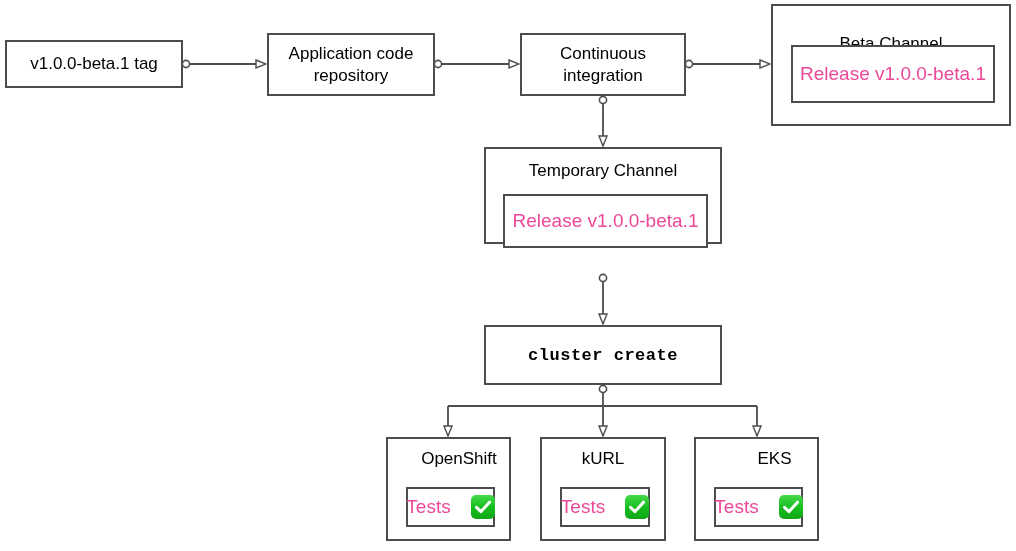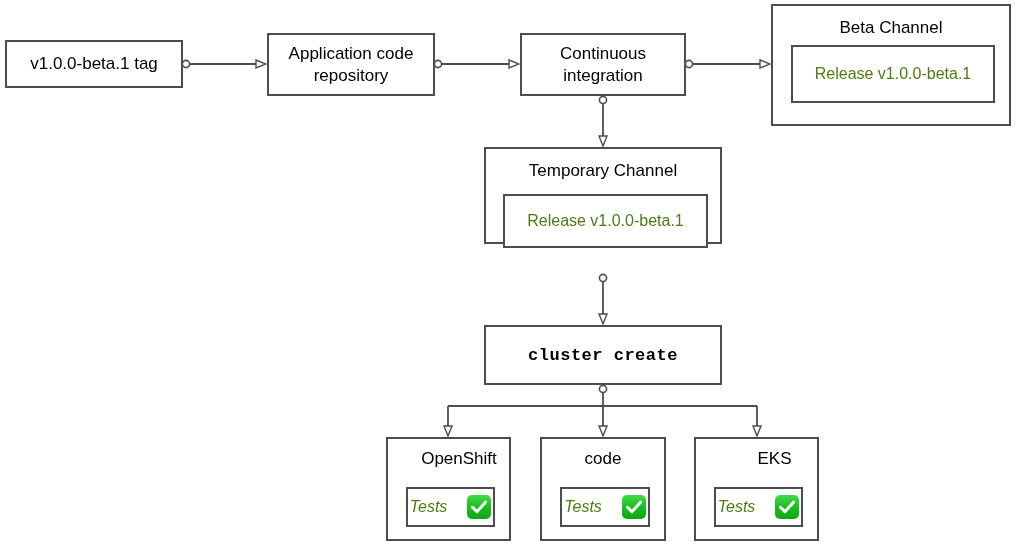--- a/index.html
+++ b/index.html
@@ -67,29 +67,28 @@
     position: absolute;
     box-sizing: border-box;
     border: 2px solid #4d4d4d;
     background: #ffffff;
     display: flex;
     align-items: center;
     justify-content: center;
     text-align: center;
   }
   .child-label {
-    font-size: 16px;
-    color: #4d7c0f;
+    font-size: 19px;
+    color: #ec4899;
   }
   .tests-row {
     display: flex;
     align-items: center;
     justify-content: center;
     gap: 20px;
-    font-style: italic;
   }
   .check-icon {
     display: inline-block;
     width: 24px;
     height: 24px;
     border-radius: 5px;
     background: linear-gradient(180deg, #45d94a 0%, #15bd1c 55%, #11a517 100%);
     position: relative;
     flex: 0 0 auto;
   }
@@ -154,21 +153,21 @@
     <span class="node-label">Application code
 repository</span>
   </div>
 
   <div class="node" style="left:520px; top:33px; width:166px; height:63px;">
     <span class="node-label">Continuous
 integration</span>
   </div>
 
   <div class="node container" style="left:771px; top:4px; width:240px; height:122px;">
-    <div class="container-title" style="top:12px;">Beta Channel</div>
+    <div class="container-title" style="top:28px;">Beta Channel</div>
     <div class="child-box" style="left:18px; top:39px; width:204px; height:58px;">
       <span class="child-label">Release v1.0.0-beta.1</span>
     </div>
   </div>
 
   <div class="node container" style="left:484px; top:147px; width:238px; height:97px;">
     <div class="container-title" style="top:12px;">Temporary Channel</div>
     <div class="child-box" style="left:17px; top:45px; width:205px; height:54px;">
       <span class="child-label">Release v1.0.0-beta.1</span>
     </div>
@@ -186,21 +185,21 @@
         <span class="check-icon">
           <svg width="24" height="24" viewBox="0 0 24 24" xmlns="http://www.w3.org/2000/svg">
             <path d="M5.5 12.3 L10 16.6 L18.5 7.2" fill="none" stroke="#ffffff" stroke-width="3" stroke-linecap="round" stroke-linejoin="round"></path>
           </svg>
         </span>
       </span>
     </div>
   </div>
 
   <div class="node container" style="left:540px; top:437px; width:126px; height:104px;">
-    <div class="container-title" style="top:10px;">code</div>
+    <div class="container-title" style="top:10px;">kURL</div>
     <div class="child-box" style="left:18px; top:48px; width:90px; height:40px;">
       <span class="tests-row">
         <span class="child-label">Tests</span>
         <span class="check-icon">
           <svg width="24" height="24" viewBox="0 0 24 24" xmlns="http://www.w3.org/2000/svg">
             <path d="M5.5 12.3 L10 16.6 L18.5 7.2" fill="none" stroke="#ffffff" stroke-width="3" stroke-linecap="round" stroke-linejoin="round"></path>
           </svg>
         </span>
       </span>
     </div>

